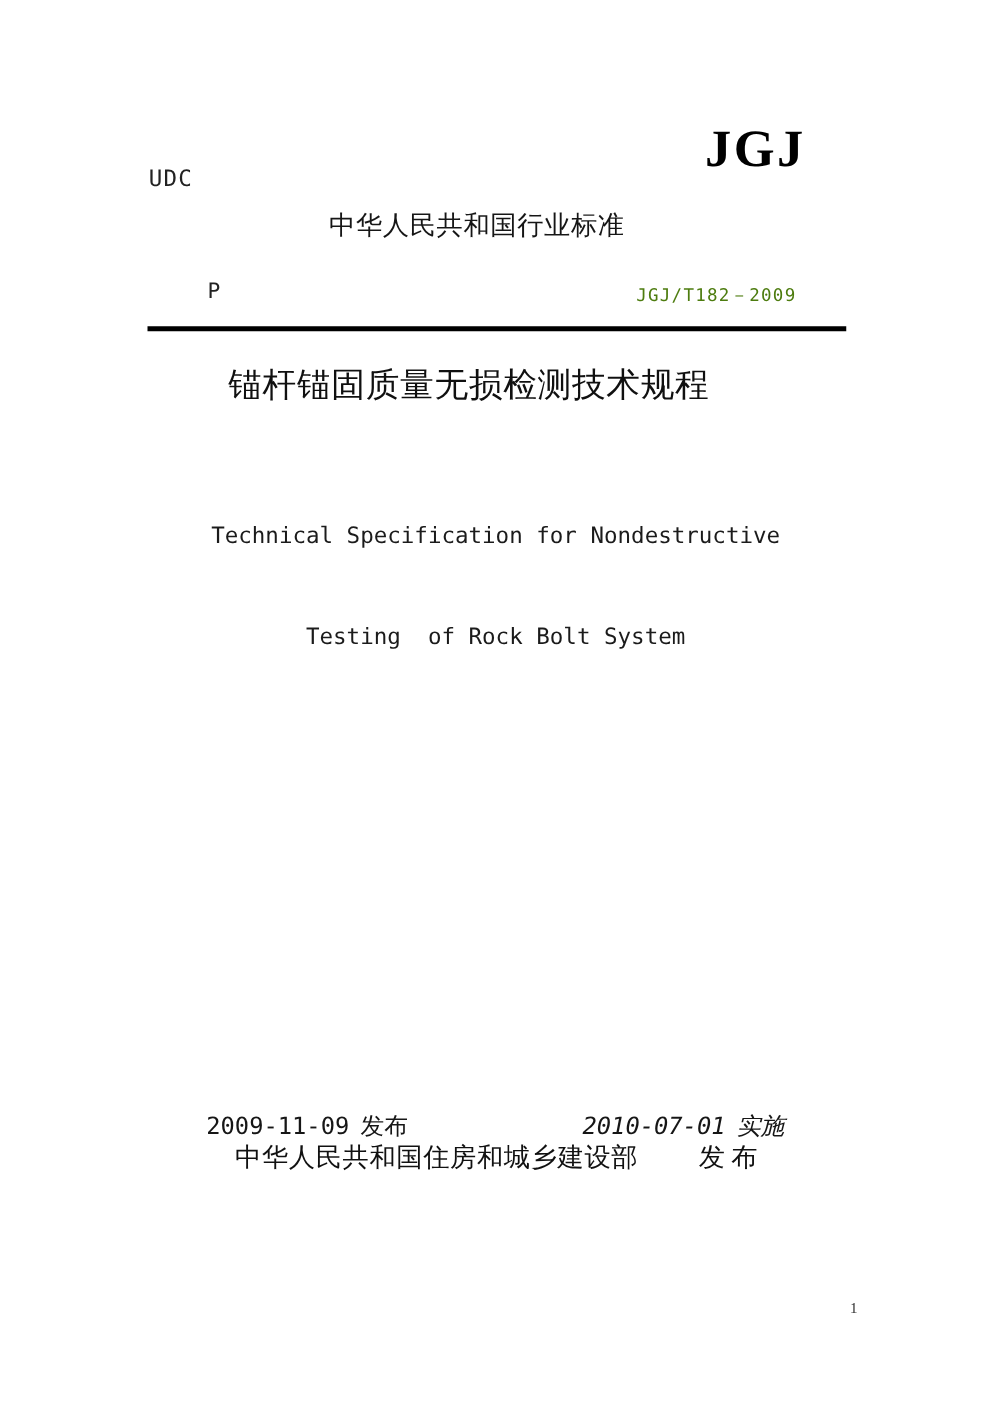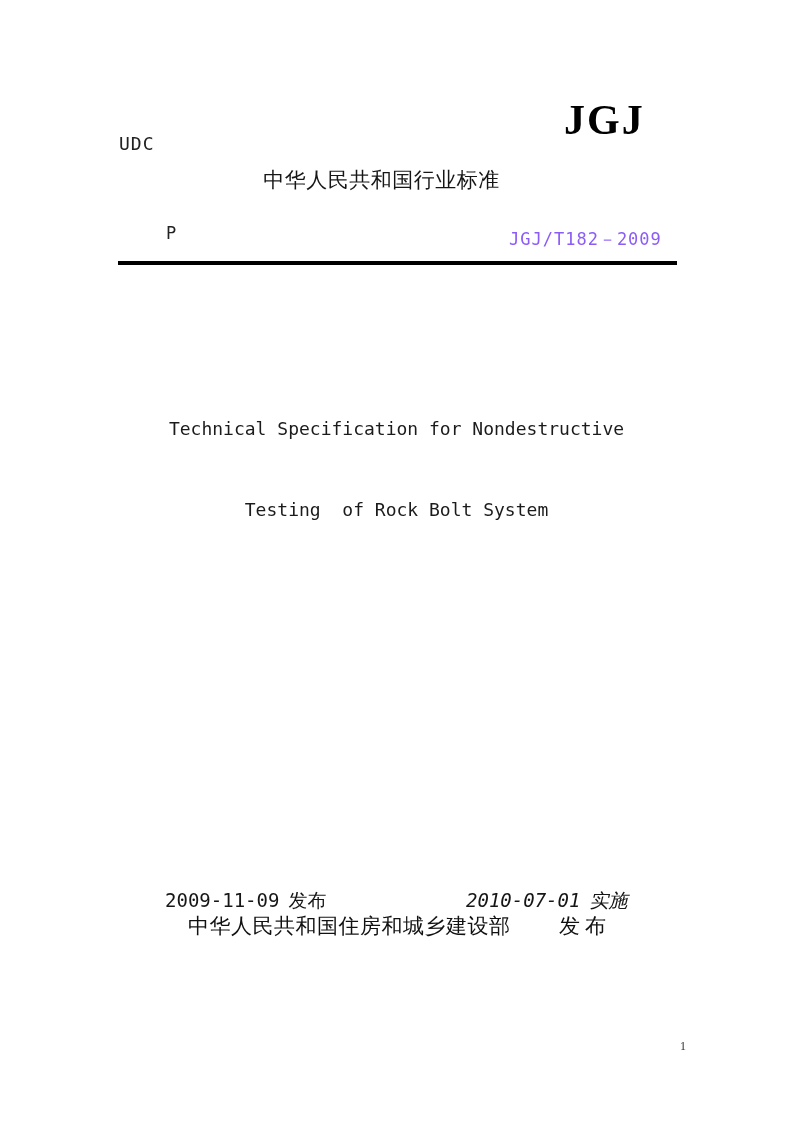--- a/index.html
+++ b/index.html
@@ -39,21 +39,21 @@
     left: 0; width: 763px; top: 166px;
     text-align: center;
     font-size: 21px; letter-spacing: 0.5px; color: #161616;
   }
   .class-code {
     left: 166px; top: 223px;
     font-size: 17px; color: #222;
   }
   .std-number {
     left: 509px; top: 228px;
-    font-size: 17px; letter-spacing: 1px; color: #8b5cf6;
+    font-size: 14px; letter-spacing: 1px; color: #4d7c0f;
   }
   .rule {
     position: absolute;
     left: 118px; top: 261px;
     width: 559px; height: 4px;
     background: #000000;
   }
   .title-zh {
     left: 0; width: 750px; top: 290px;
     text-align: center;
@@ -97,20 +97,21 @@
   <div class="abs serif logo">JGJ</div>
 
   <div class="abs cjk standard-type">中华人民共和国行业标准</div>
 
   <div class="abs mono class-code">P</div>
 
   <div class="abs mono std-number">JGJ/T182－2009</div>
 
   <div class="rule"></div>
 
+  <div class="abs cjk title-zh">锚杆锚固质量无损检测技术规程</div>
 
   <div class="abs mono title-en">
     <div>Technical Specification for Nondestructive</div>
     <div>Testing  of Rock Bolt System</div>
   </div>
 
   <div class="abs date-row issue-block">
     <span class="date-num">2009-11-09</span><span class="date-label cjk">发布</span>
   </div>
 

